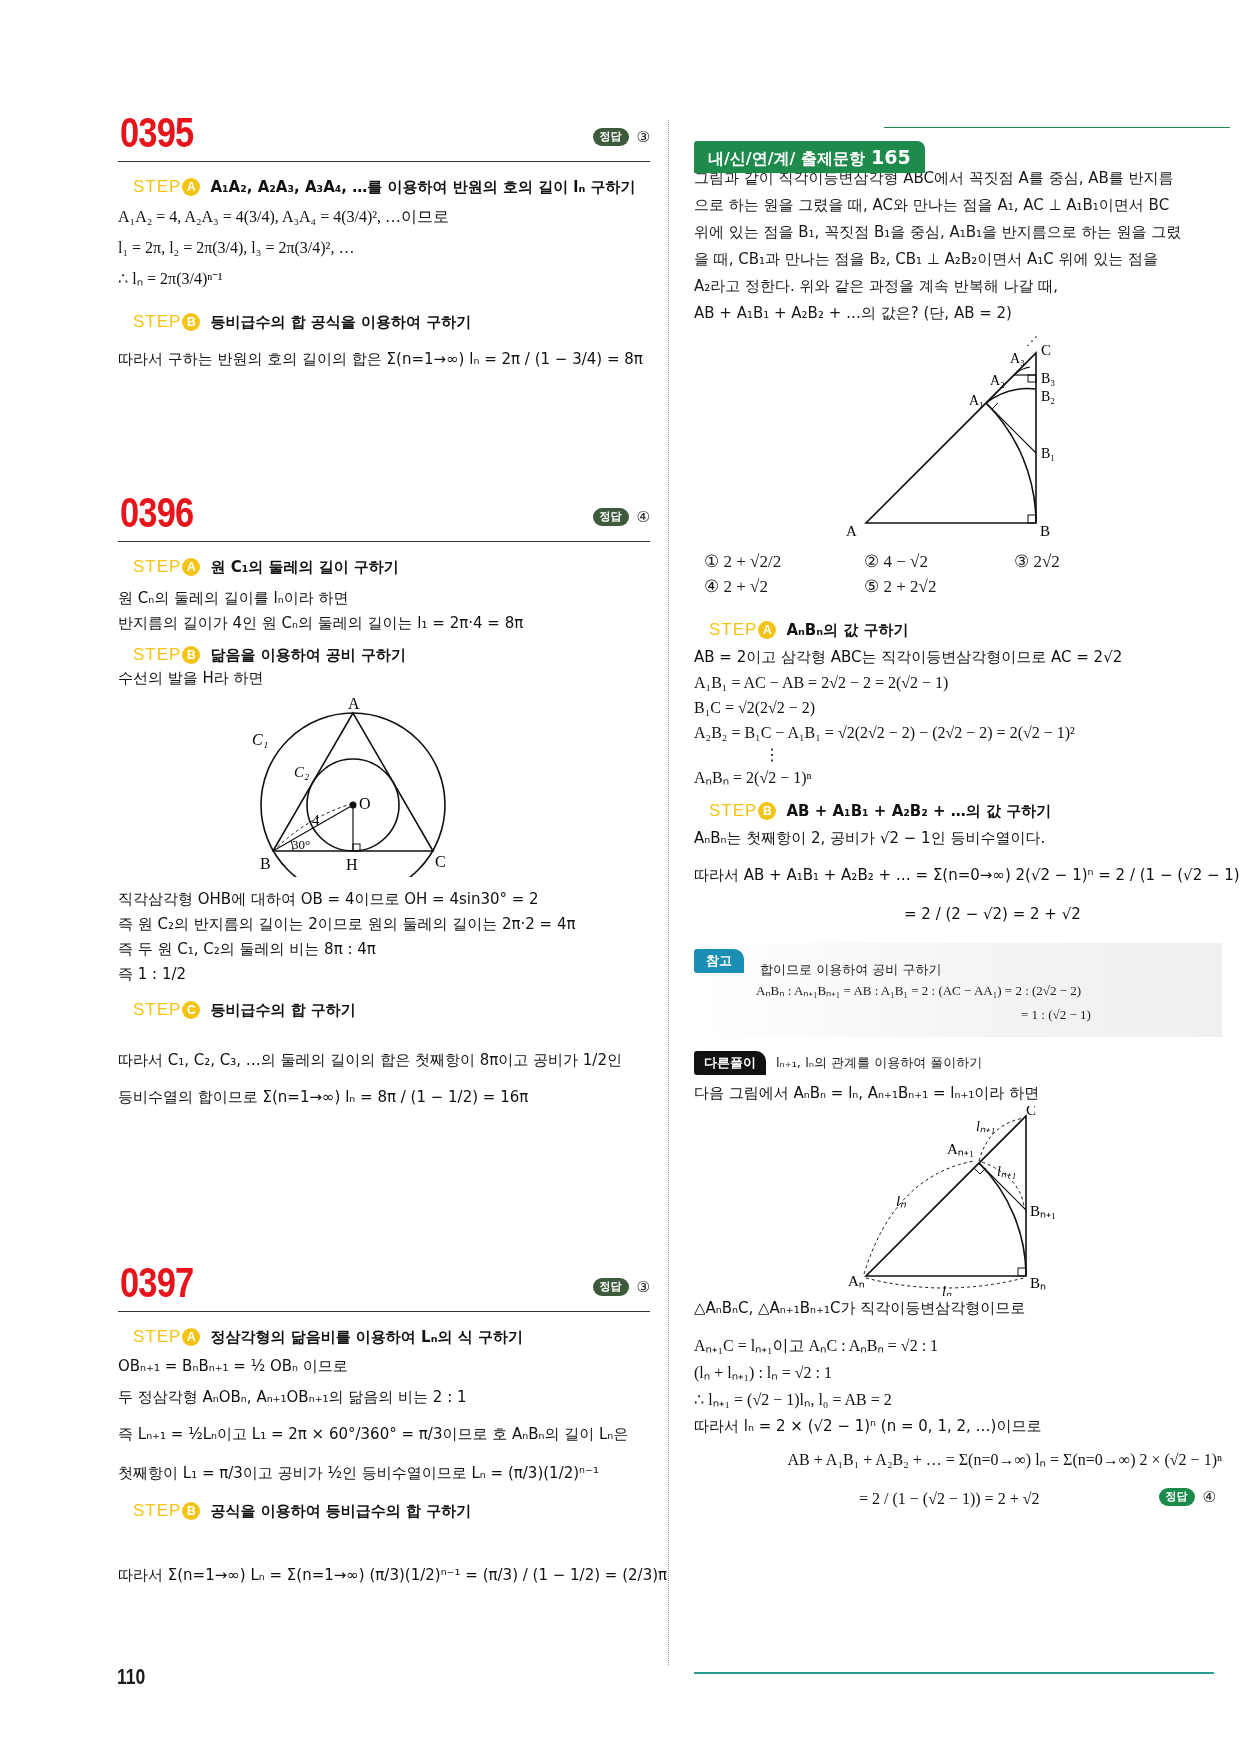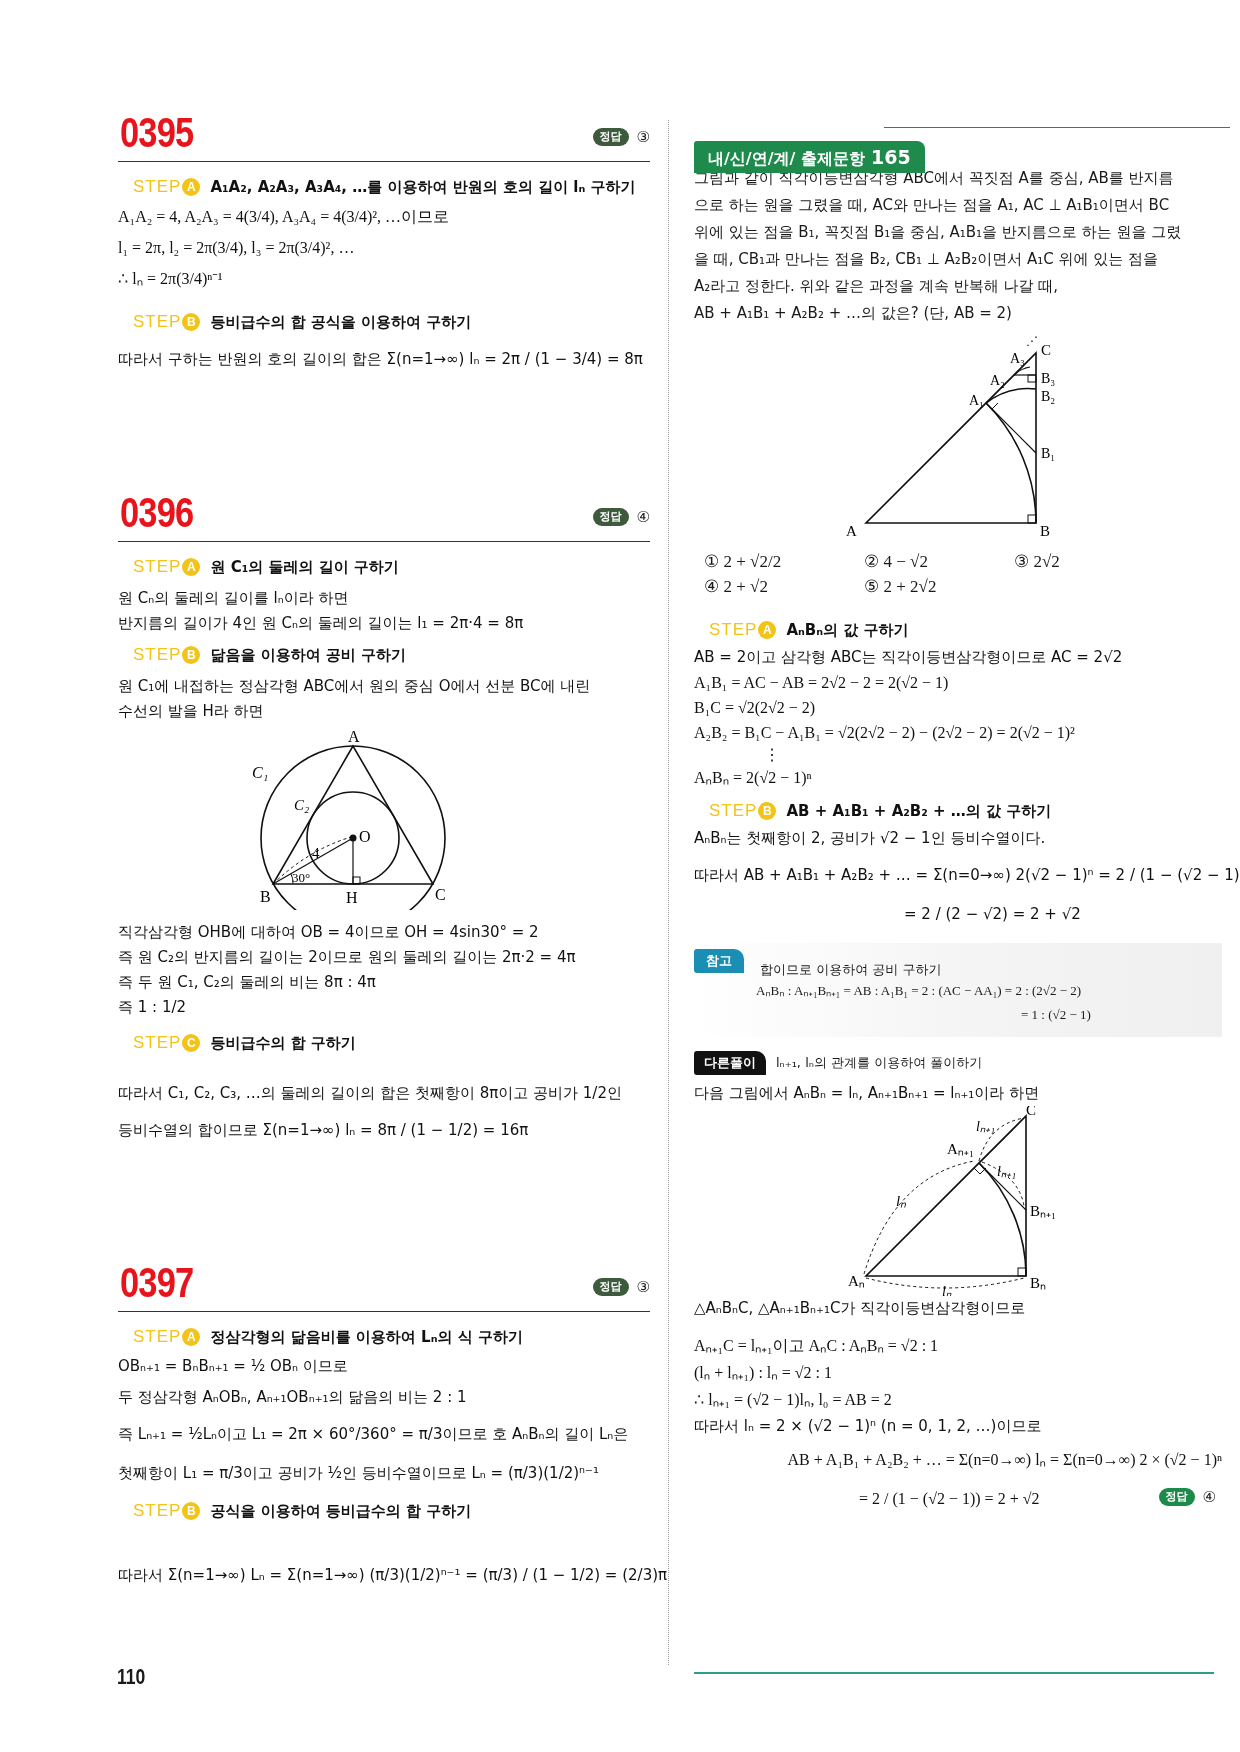--- a/index.html
+++ b/index.html
@@ -90,21 +90,20 @@
       <span class="step-circle">A</span>
       <span class="step-title">원 C₁의 둘레의 길이 구하기</span>
     </div>
     <div class="line" style="margin-top:8px;">원 Cₙ의 둘레의 길이를 lₙ이라 하면</div>
     <div class="line">반지름의 길이가 4인 원 Cₙ의 둘레의 길이는 l₁ = 2π·4 = 8π</div>
     <div class="step" style="margin-top:8px;">
       <span class="step-label">STEP</span>
       <span class="step-circle">B</span>
       <span class="step-title">닮음을 이용하여 공비 구하기</span>
     </div>
-    <div class="line" style="margin-top:8px;">원 C₁에 내접하는 정삼각형 ABC에서 원의 중심 O에서 선분 BC에 내린</div>
     <div class="line">수선의 발을 H라 하면</div>
 
     <svg class="diagram" width="230" height="180" viewBox="0 0 230 180" style="margin-top:6px;margin-left:120px;">
       <circle cx="115" cy="108" r="92" fill="none" stroke="#111" stroke-width="1.6"></circle>
       <polygon points="115,16 35,154 195,154" fill="none" stroke="#111" stroke-width="1.6"></polygon>
       <circle cx="115" cy="108" r="46" fill="none" stroke="#111" stroke-width="1.6"></circle>
       <line x1="35" y1="154" x2="115" y2="108" stroke="#111" stroke-width="1.2"></line>
       <line x1="115" y1="108" x2="115" y2="154" stroke="#111" stroke-width="1.2"></line>
       <path d="M35,154 Q70,120 113,107" fill="none" stroke="#111" stroke-width="1" stroke-dasharray="3,3"></path>
       <circle cx="115" cy="108" r="3.5" fill="#111"></circle>

